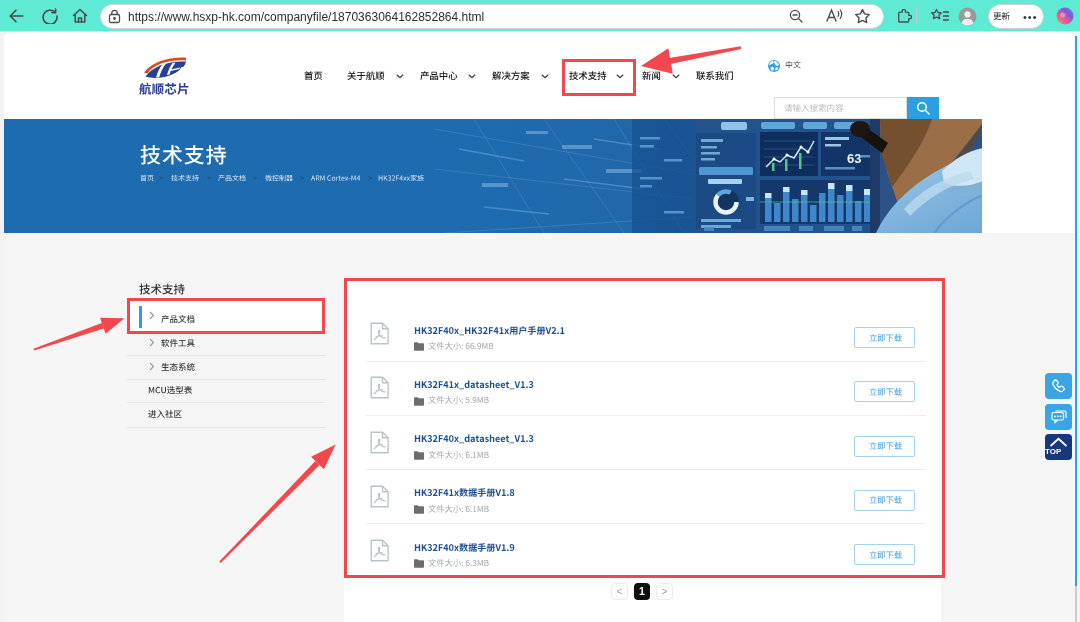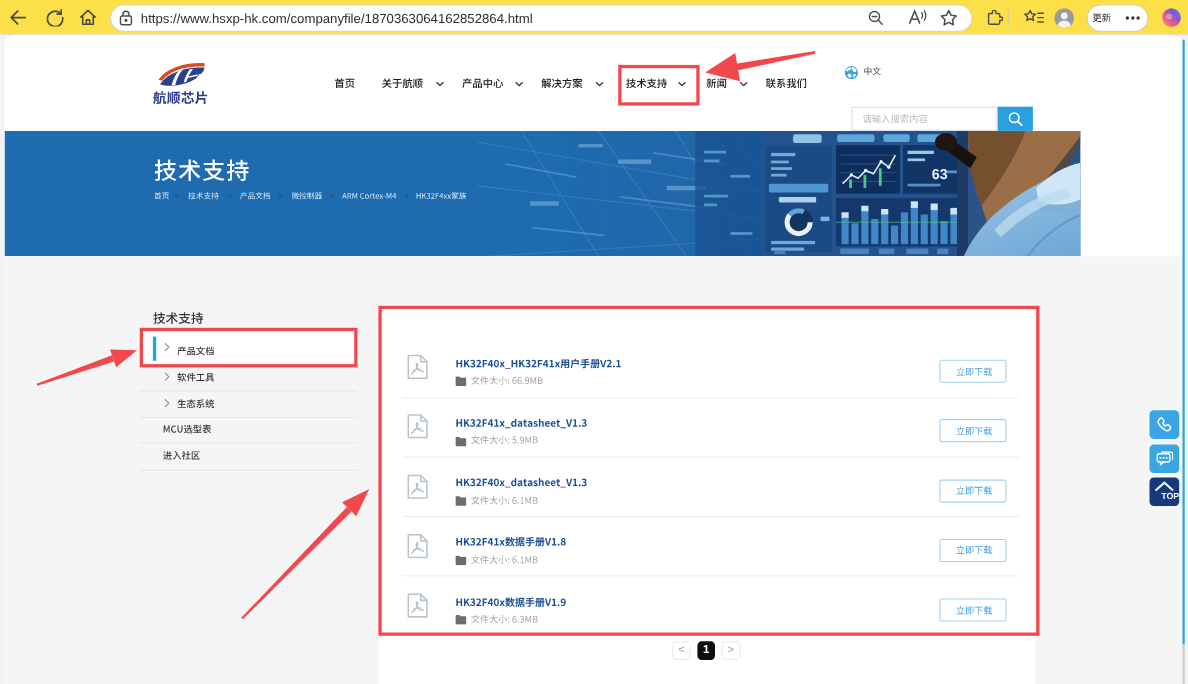--- a/index.html
+++ b/index.html
@@ -1,20 +1,20 @@
 <!DOCTYPE html>
 <html><head>
 <meta charset="utf-8">
 <style>
 * { margin:0; padding:0; box-sizing:border-box; }
 html,body { width:1080px; height:622px; overflow:hidden; font-family:"Liberation Sans",sans-serif; }
 body { position:relative; background:#f2f3f5; }
 .abs { position:absolute; }
 
-#chrome { position:absolute; left:0; top:0; width:1080px; height:32px; background:#fde047; }
+#chrome { position:absolute; left:0; top:0; width:1080px; height:32px; background:#5eead4; }
 #pill { position:absolute; left:100px; top:4px; width:784px; height:25px; background:#fff; border:1px solid #d5d5d5; border-radius:13px; }
 #url { position:absolute; left:128px; top:10px; font-size:12px; color:#2e2e2e; letter-spacing:0px; }
 #updatebtn { position:absolute; left:988px; top:4px; width:56px; height:25px; background:#fff; border:1px solid #cfcfcf; border-radius:13px; font-size:11.5px; color:#1b1b1b; line-height:23px; padding-left:9px; }
 
 #page { position:absolute; left:4px; top:32px; width:1071px; height:590px; background:#fff; border-radius:8px 8px 0 0; }
 .chev { position:absolute; top:73.5px; }
 #searchbox { position:absolute; left:774px; top:97px; width:133px; height:22px; background:#fff; border:1px solid #ddd; }
 #searchbtn { position:absolute; left:907px; top:97px; width:32px; height:22px; background:#2b9fe0; }
 
 #banner { position:absolute; left:4px; top:119px; width:978px; height:114px; overflow:hidden; }
@@ -381,21 +381,21 @@
     <g fill="#fff" stroke="none">
       <circle cx="4" cy="6.3" r=".9"></circle>
       <circle cx="6.8" cy="6.3" r=".9"></circle>
       <circle cx="9.6" cy="6.3" r=".9"></circle>
     </g>
   </svg>
 <div class="fbtn" style="top:434px;background:#16387c"></div>
 <svg class="abs" style="left:1049px;top:437px" width="19" height="10" viewBox="0 0 19 10" fill="none" stroke="#fff" stroke-width="1.8">
     <path d="M1.5 9L9.5 1.8 17.5 9"></path>
   </svg>
-<div class="abs" style="left:1045px;top:447px;width:27px;text-align:right;font-size:8px;font-weight:bold;color:#fff">TOP</div>
+<div class="abs" style="left:1045px;top:447px;width:27px;text-align:left;font-size:8px;font-weight:bold;color:#fff">TOP</div>
 
 <div id="sbar"></div>
 <div class="abs" style="left:1075px;top:586px;width:1.5px;height:36px;background:#cdcdcf"></div>
 
 <div class="redbox" style="left:562px;top:59px;width:74px;height:37px"></div>
 <div class="redbox" style="left:127px;top:298px;width:198px;height:36px"></div>
 <div class="redbox" style="left:344px;top:278px;width:601px;height:300px;border-width:3.5px"></div>
 <svg class="abs" style="left:0;top:0" width="1080" height="622" viewBox="0 0 1080 622" fill="#f1484e" pointer-events="none">
 
   <polygon points="641,66 668.4,48.2 672.8,73.8"></polygon>

